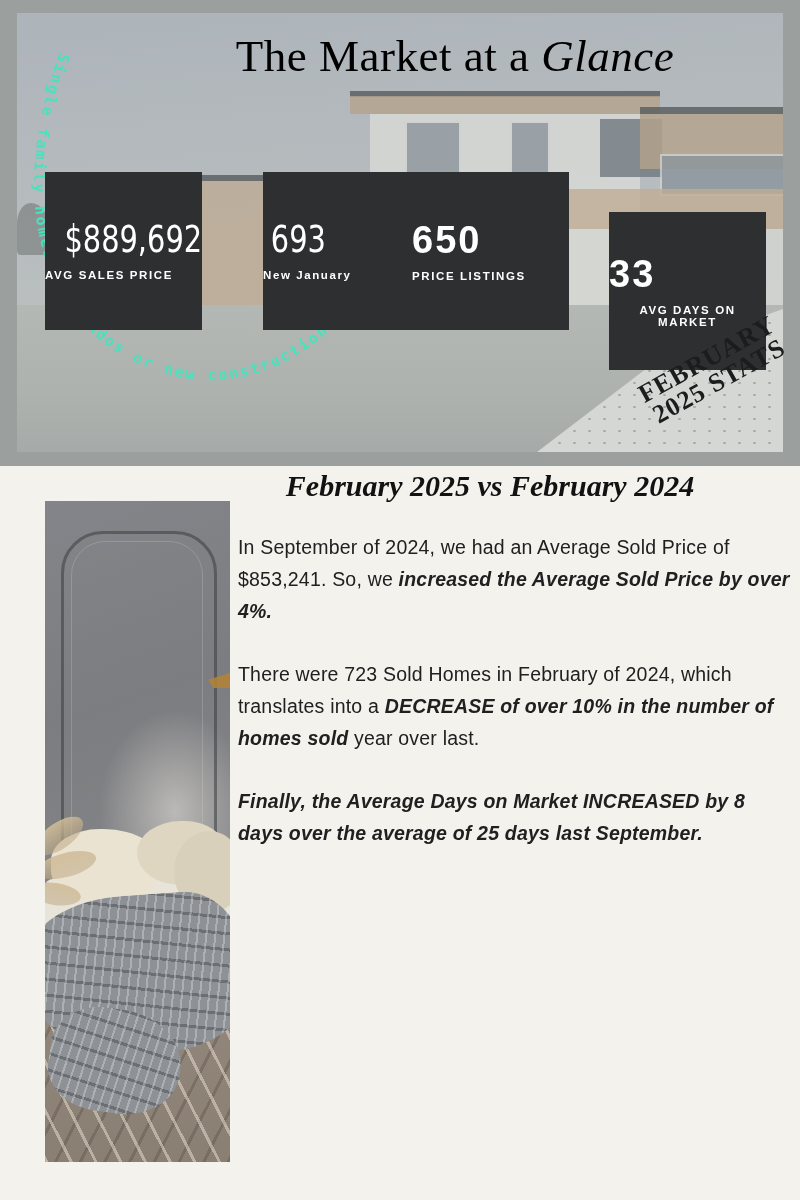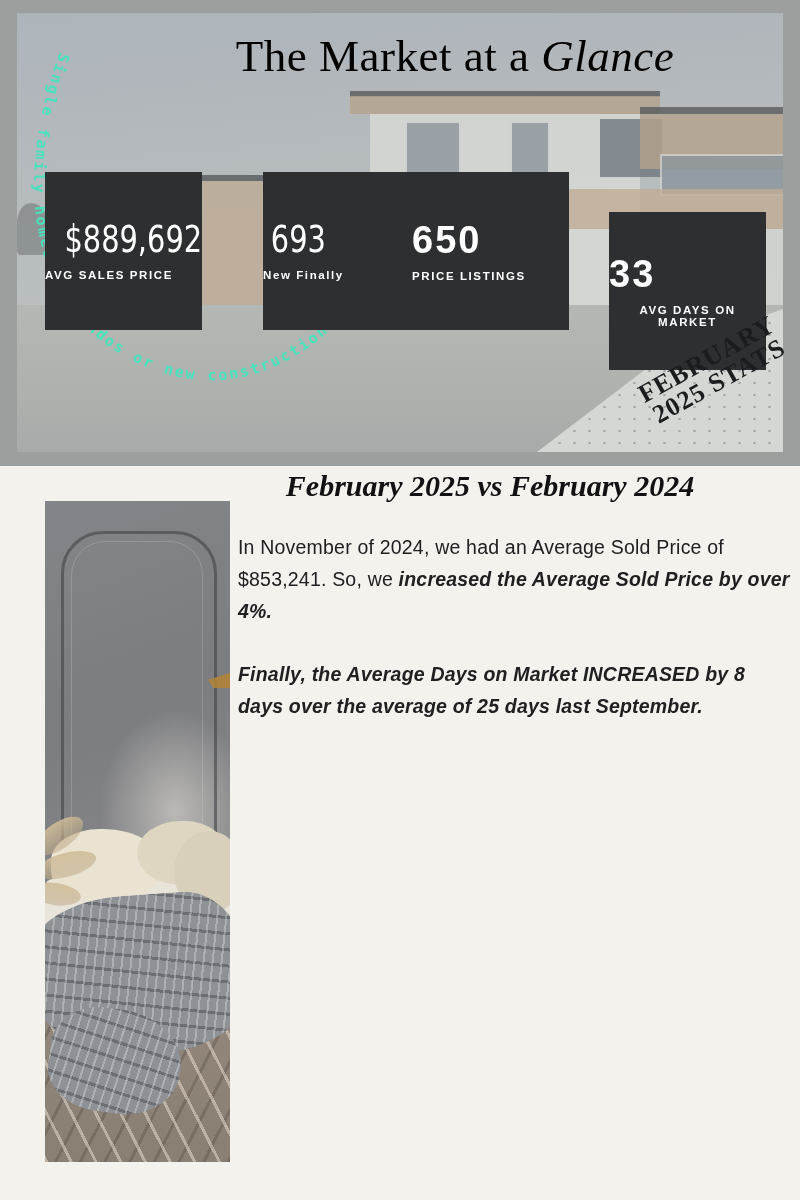--- a/index.html
+++ b/index.html
@@ -116,21 +116,21 @@
     <path id="note-curve" d="M 60 52 C 18 165, 20 295, 122 355 C 222 412, 316 368, 384 268" fill="none"></path>
     <text><textPath href="#note-curve">Single family homes —no condos or new construction!</textPath></text>
   </svg>
 
   <div class="abs stat-box condensed" style="left:45px;">
     <div class="stat-value">$889,692</div>
     <div class="stat-label">AVG SALES PRICE</div>
   </div>
   <div class="abs stat-box condensed" style="left:239px;margin-left:24px;">
     <div class="stat-value">693</div>
-    <div class="stat-label">New Finally</div>
+    <div class="stat-label">New January</div>
   </div>
   <div class="abs stat-box wide" style="left:412px;">
     <div class="stat-value">650</div>
     <div class="stat-label">PRICE LISTINGS</div>
   </div>
   <div class="abs stat-box wide" style="left:609px;margin-top:40px;">
     <div class="stat-value">33</div>
     <div class="stat-label">AVG DAYS ON MARKET</div>
   </div>
 
@@ -155,15 +155,16 @@
   <div class="abs pillow" id="ip-pillow-3"></div>
   <div class="abs pampas" id="ip-pampas-1"></div>
   <div class="abs pampas" id="ip-pampas-2"></div>
   <div class="abs pampas" id="ip-pampas-3"></div>
   <div class="abs" id="ip-floor"></div>
   <div class="abs blanket" id="ip-blanket-main"></div>
   <div class="abs blanket" id="ip-blanket-drape"></div>
 </div>
 
 <div class="abs" id="paragraphs">
-    <p><span class="">In November of 2024, we had an Average Sold Price of $853,241. So, we </span><span class="strong">increased the Average Sold Price by over 4%.</span></p>
+    <p><span class="">In September of 2024, we had an Average Sold Price of $853,241. So, we </span><span class="strong">increased the Average Sold Price by over 4%.</span></p>
+    <p><span class="">There were 723 Sold Homes in February of 2024, which translates into a </span><span class="strong">DECREASE of over 10% in the number of homes sold</span><span class=""> year over last.</span></p>
     <p><span class="strong">Finally, the Average Days on Market INCREASED by 8 days over the average of 25 days last September.</span></p>
   </div>
 
 </body></html>

